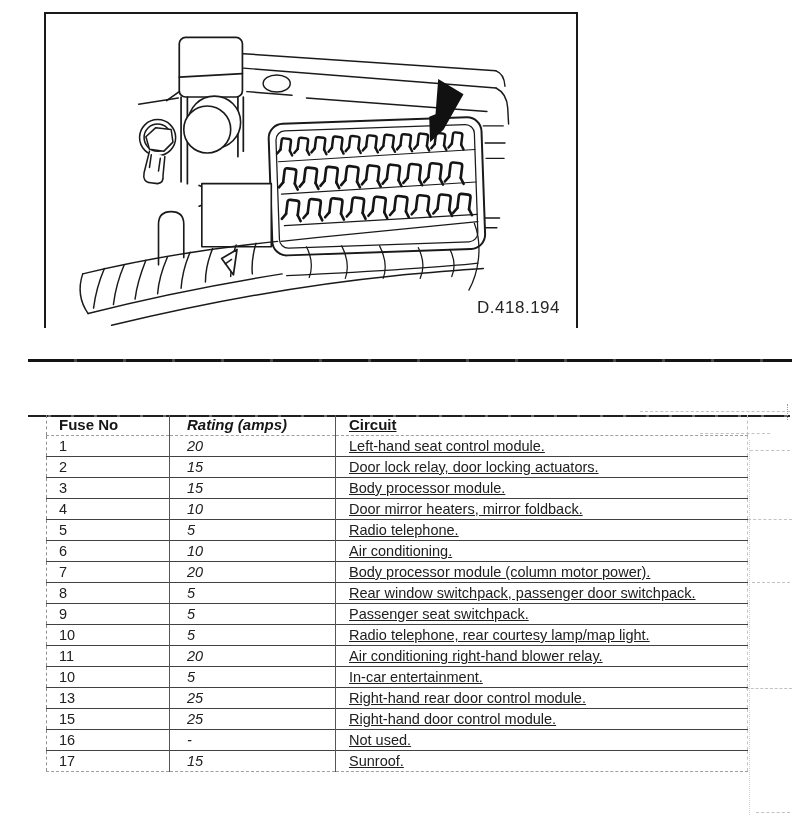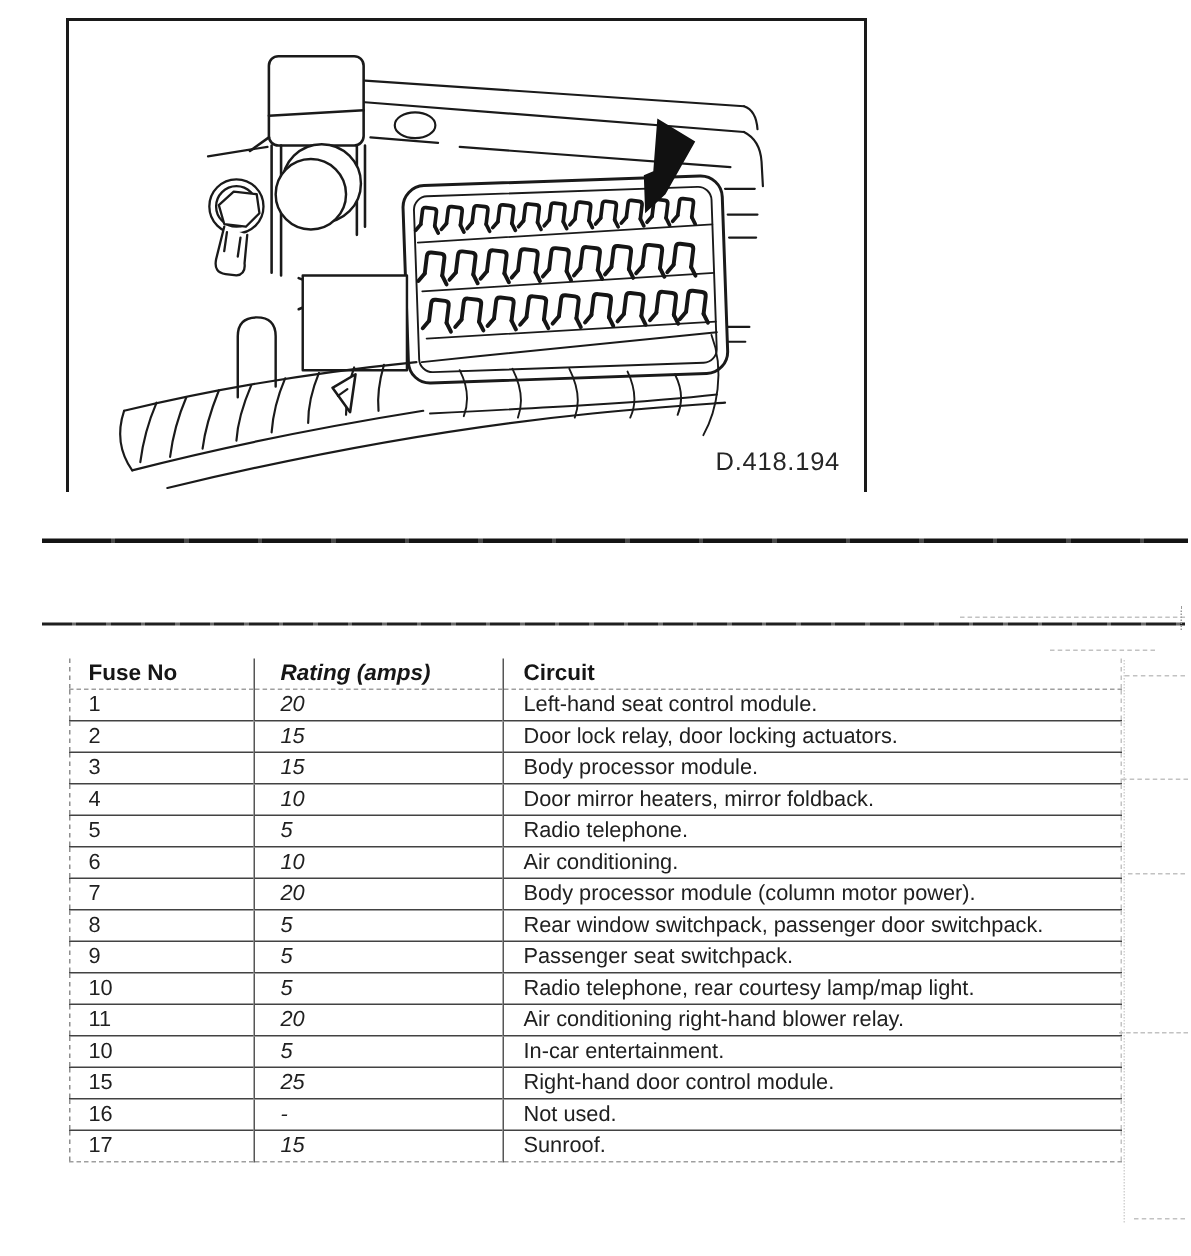--- a/index.html
+++ b/index.html
@@ -22,39 +22,39 @@
   .full-rule-1{
     position:absolute;left:28px;top:359px;width:764px;height:3px;
     background:repeating-linear-gradient(90deg,#141414 0 46px,#4a4a4a 46px 49px);
   }
   .full-rule-2{
     position:absolute;left:28px;top:415px;width:762px;height:2px;
     background:repeating-linear-gradient(90deg,#1f1f1f 0 20px,#6a6a6a 20px 23px);
   }
   
   table.fuse-table{
-    position:absolute;left:46px;top:439px;width:702px;
+    position:absolute;left:46px;top:415px;width:702px;
     border-collapse:collapse;table-layout:fixed;
     border-left:1px dashed #8e8e8e;border-right:1px dashed #c3c3c3;
   }
   .fuse-table th{
     text-align:left;font-size:15px;font-weight:bold;color:#161616;
     padding:1px 0 2px 12px;height:14px;vertical-align:top;
     border-bottom:1px dashed #9f9f9f;
   }
   .fuse-table td{
     font-size:14.5px;color:#202020;
     padding:2px 0 0 12px;height:18px;vertical-align:top;line-height:1.2;
   }
   .fuse-table tbody tr td{border-top:1px solid #424242;}
   .fuse-table tbody tr:first-child td{border-top:none;}
   .fuse-table tbody tr:last-child td{border-bottom:1px dashed #9f9f9f;}
   .fuse-table th:nth-child(1),.fuse-table td:nth-child(1){border-right:1px solid #565656;}
   .fuse-table th:nth-child(2),.fuse-table td:nth-child(2){border-right:1px solid #565656;padding-left:17px;font-style:italic;}
-  .fuse-table th:nth-child(3),.fuse-table td:nth-child(3){padding-left:13px;}
+  .fuse-table th:nth-child(3),.fuse-table td:nth-child(3){padding-left:13px;text-decoration:underline;}
   
   .scan-mark{position:absolute;border-top:1px dashed #c2c2c2;height:0;}
   .scan-tick{position:absolute;border-left:1px dotted #9b9b9b;width:0;}
 </style>
 </head>
 <body>
 
 <div class="diagram-frame">
   <svg viewBox="0 0 534 348" fill="none" stroke="#1a1a1a" stroke-width="1.6" stroke-linecap="round" stroke-linejoin="round">
 
@@ -247,20 +247,25 @@
     <td>11</td>
     <td>20</td>
     <td>Air conditioning right-hand blower relay.</td>
   </tr>
       <tr>
     <td>10</td>
     <td>5</td>
     <td>In-car entertainment.</td>
   </tr>
       <tr>
+    <td>13</td>
+    <td>25</td>
+    <td>Right-hand rear door control module.</td>
+  </tr>
+      <tr>
     <td>15</td>
     <td>25</td>
     <td>Right-hand door control module.</td>
   </tr>
       <tr>
     <td>16</td>
     <td>-</td>
     <td>Not used.</td>
   </tr>
       <tr>

